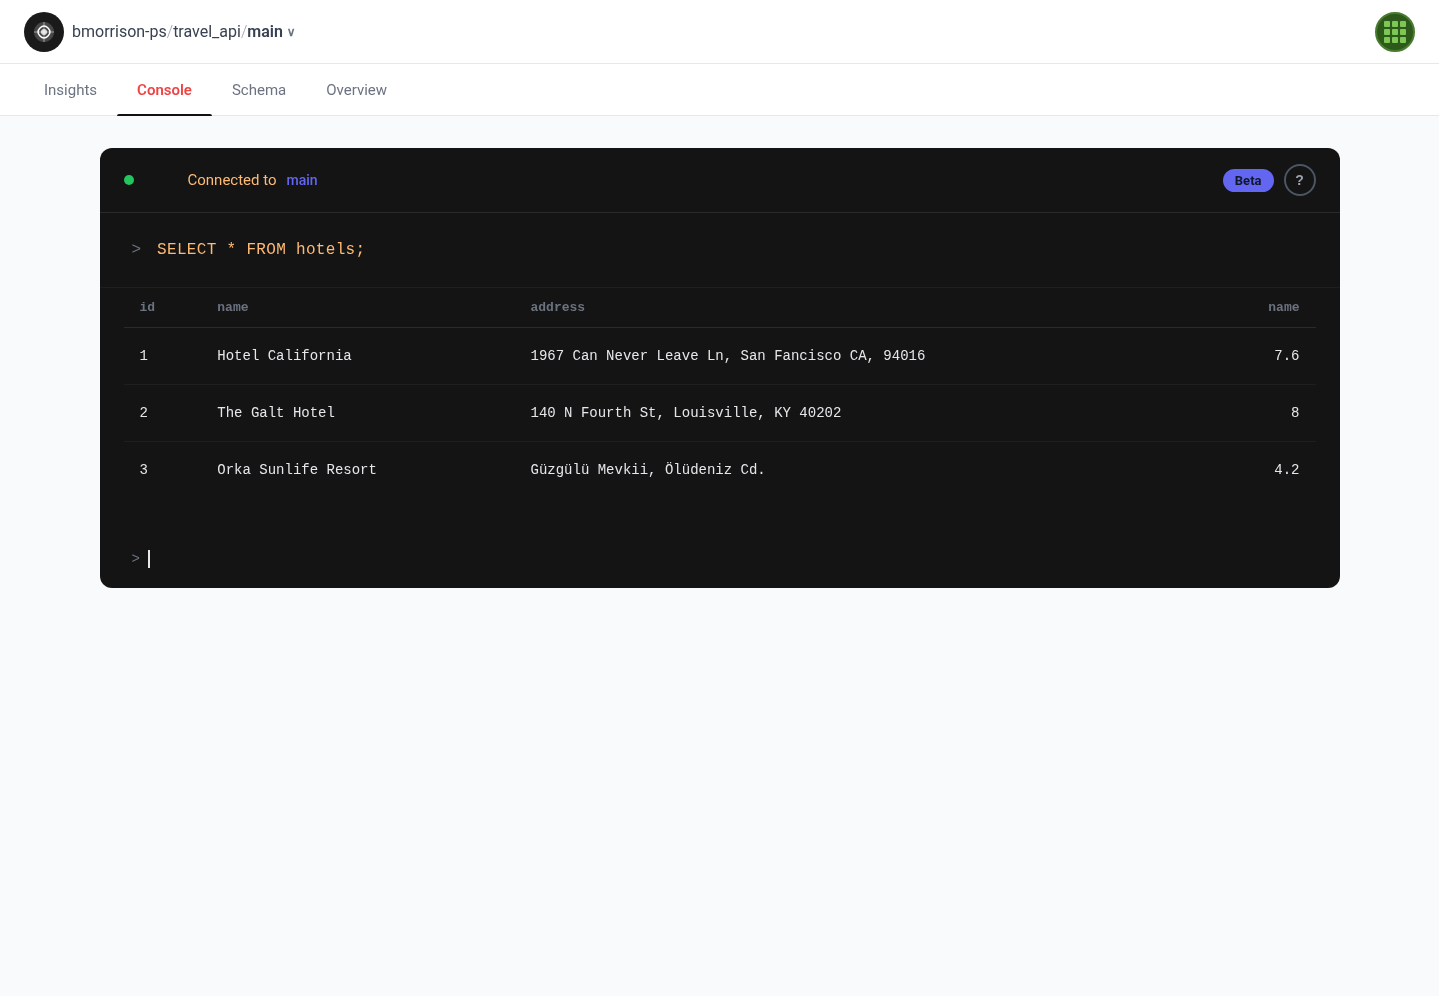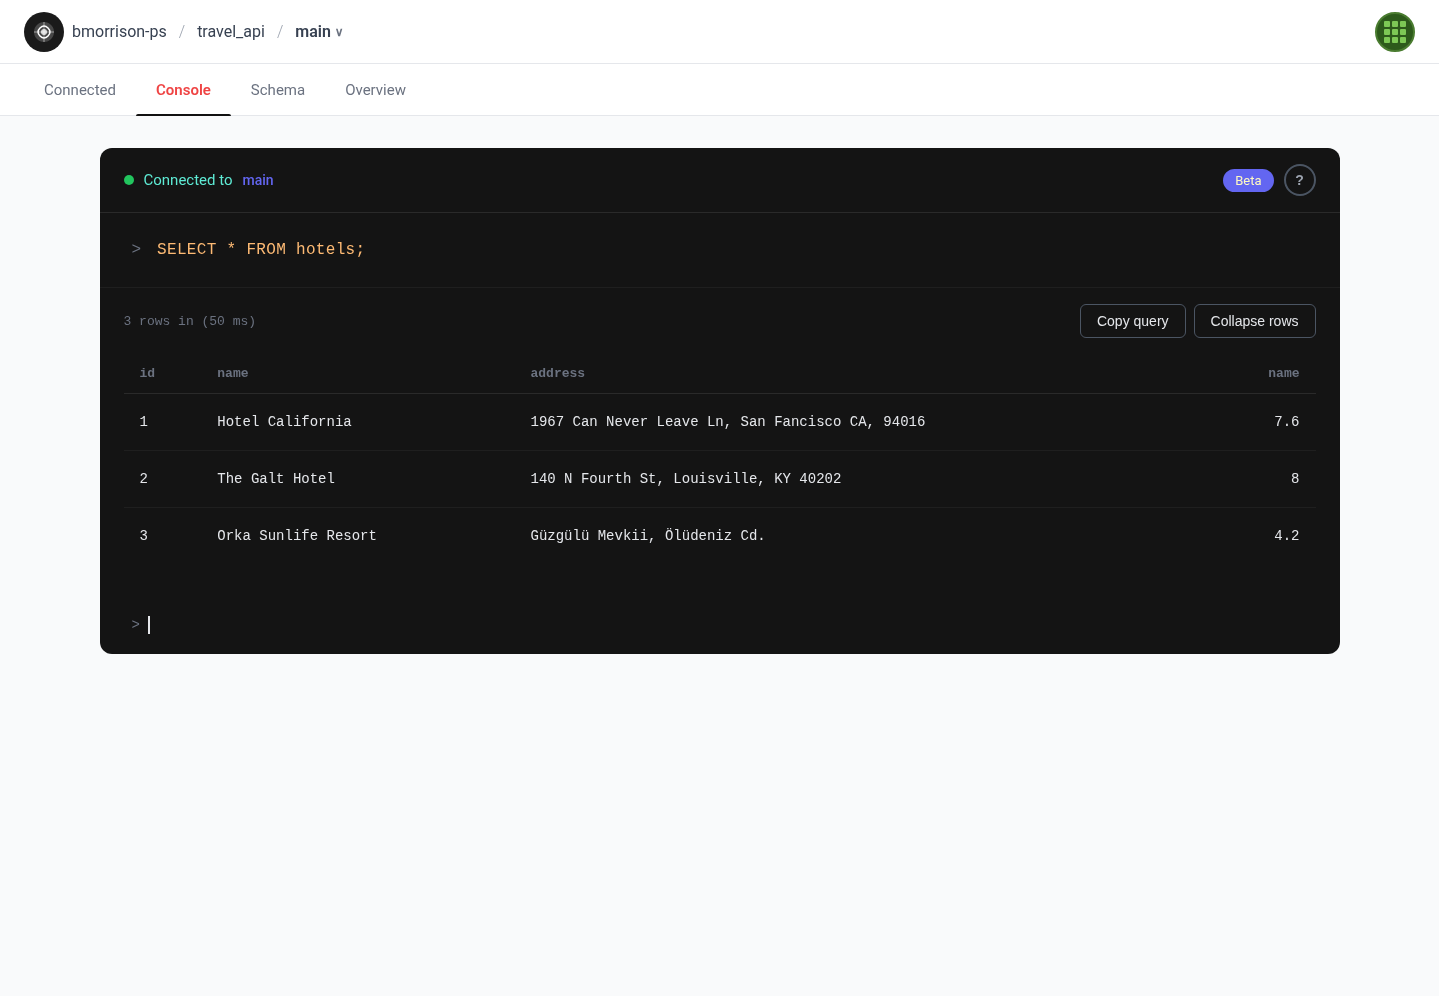--- a/index.html
+++ b/index.html
@@ -30,21 +30,21 @@
       background: #1a1a1a;
       border-radius: 50%;
       display: flex;
       align-items: center;
       justify-content: center;
     }
     .logo svg { width: 24px; height: 24px; }
     .breadcrumb {
       display: flex;
       align-items: flex-start;
-      gap: 12px;
+      gap: 0;
       font-size: 16px;
       color: #374151;
     }
     .breadcrumb-sep {
       color: #9ca3af;
       font-weight: 300;
     }
     .branch-selector {
       display: flex;
       align-items: center;
@@ -142,38 +142,39 @@
       gap: 10px;
       font-size: 14px;
     }
     .status-dot {
       width: 10px;
       height: 10px;
       background: #22c55e;
       border-radius: 50%;
     }
     .status-text {
-      color: #5eead4;
+      color: #fdba74;
       font-size: 15px;
+      margin-left: 44px;
     }
     .status-link {
       color: #6366f1;
       font-weight: 500;
       cursor: pointer;
     }
     .status-right {
       display: flex;
       align-items: center;
       gap: 10px;
     }
     .beta-badge {
       background: #6366f1;
-      color: #fef9c3;
+      color: #0f172a;
       font-size: 13px;
-      font-weight: 400;
+      font-weight: 700;
       padding: 4px 12px;
       border-radius: 20px;
     }
     .help-btn {
       width: 32px;
       height: 32px;
       border-radius: 50%;
       border: 2px solid #4b5563;
       background: transparent;
       color: #9ca3af;
@@ -324,21 +325,21 @@
       <div class="avatar-dot"></div>
       <div class="avatar-dot"></div>
       <div class="avatar-dot"></div>
       <div class="avatar-dot"></div>
       <div class="avatar-dot"></div>
     </div>
   </div>
 </header>
 
 <nav class="tabs">
-  <a class="tab">Connected</a>
+  <a class="tab">Insights</a>
   <a class="tab active">Console</a>
   <a class="tab">Schema</a>
   <a class="tab">Overview</a>
 </nav>
 
 <main class="main">
   <div class="console-panel">
 
     <div class="status-bar">
       <div class="status-left">
@@ -353,27 +354,20 @@
     </div>
 
     <div class="query-area">
       <div class="query-line">
         <span class="query-prompt">&gt;</span>
         <span class="query-text">SELECT * FROM hotels;</span>
       </div>
     </div>
 
     <div class="results-panel">
-      <div class="results-header">
-        <span class="results-info">3 rows in (50 ms)</span>
-        <div class="results-actions">
-          <button class="action-btn">Copy query</button>
-          <button class="action-btn">Collapse rows</button>
-        </div>
-      </div>
 
       <table class="results-table">
         <thead>
           <tr>
             <th>id</th>
             <th>name</th>
             <th>address</th>
             <th>name</th>
           </tr>
         </thead>

